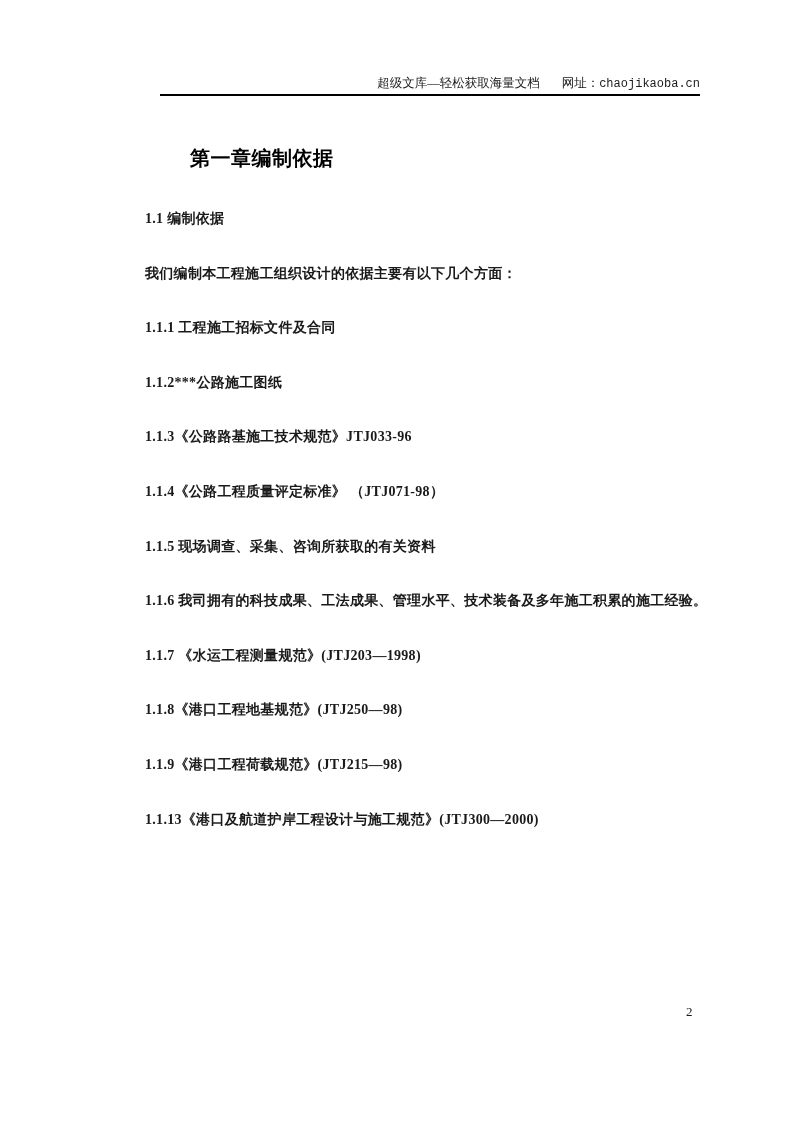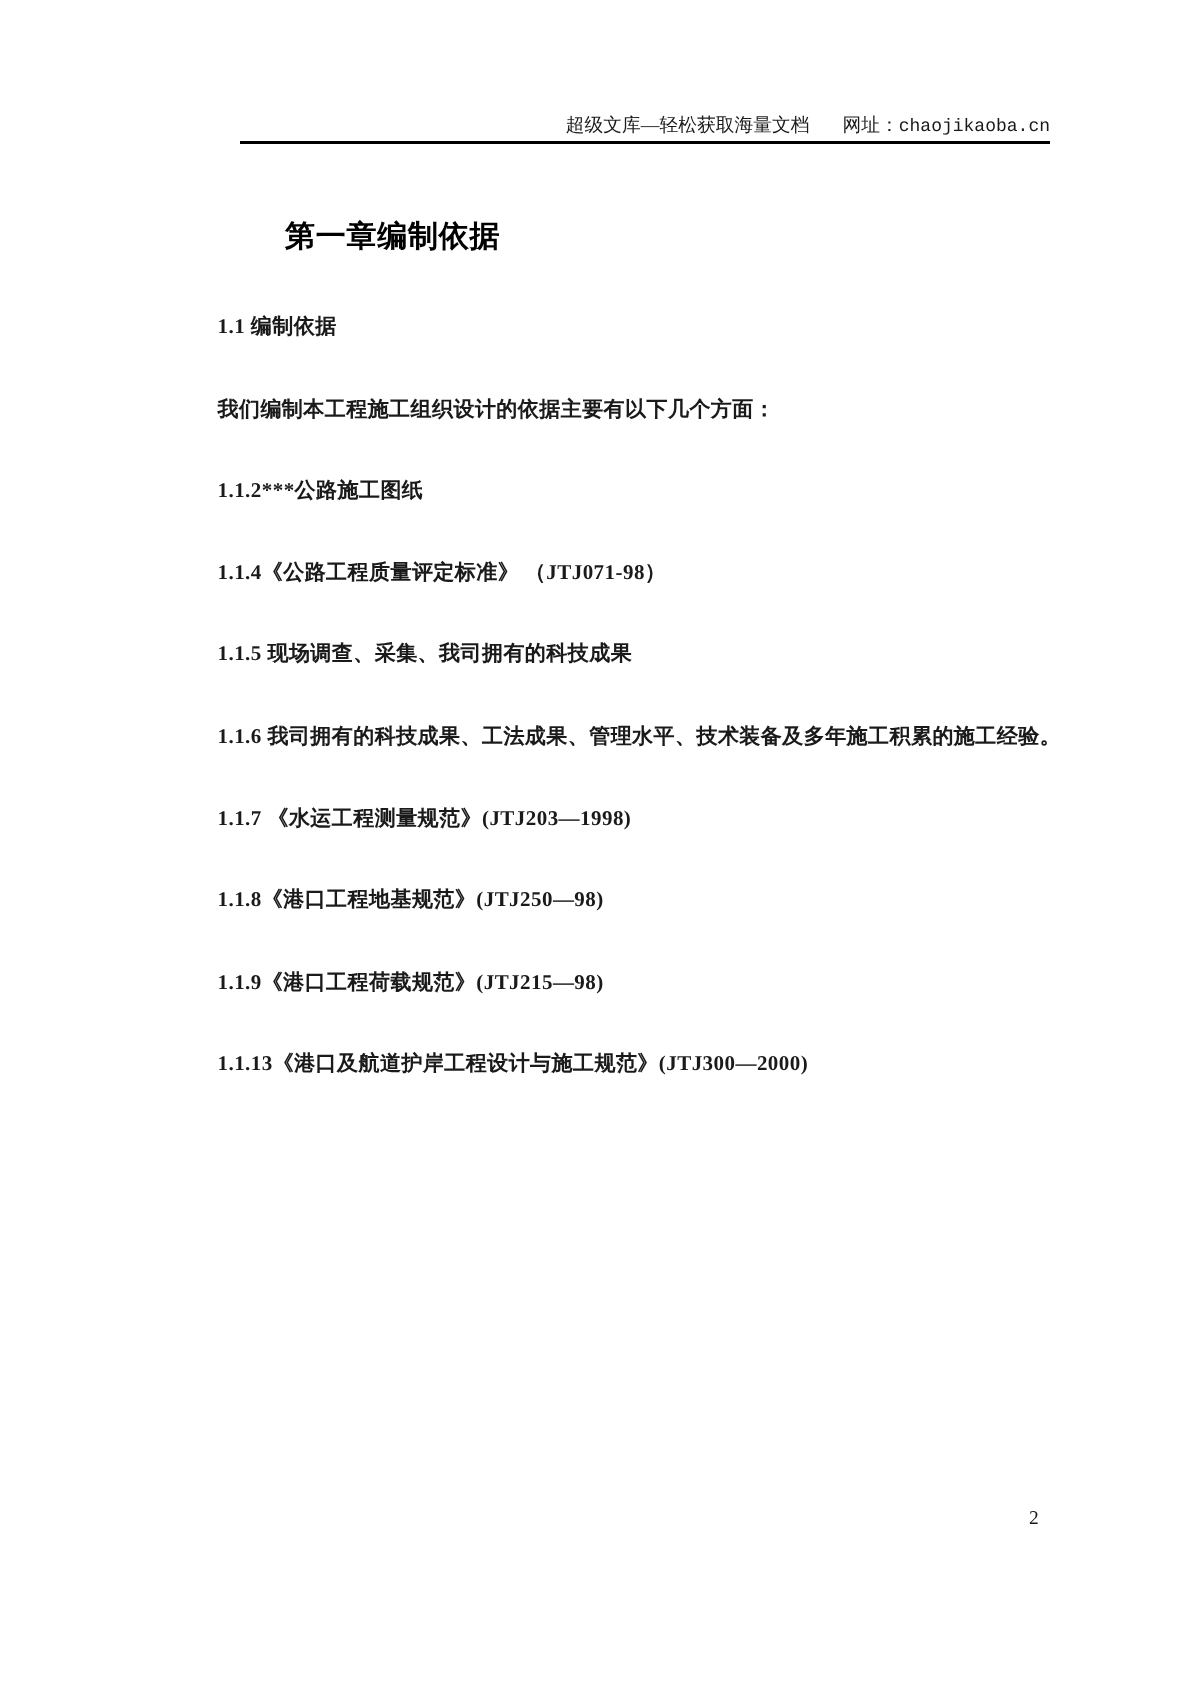--- a/index.html
+++ b/index.html
@@ -79,23 +79,25 @@
     <span>超级文库—轻松获取海量文档</span><span class="gap"></span><span>网址：</span><span class="mono">chaojikaoba.cn</span>
   </div>
 
   <div class="header-rule"></div>
 
   <h1 class="title">第一章编制依据</h1>
 
   <div class="body">
     <p>1.1 编制依据</p>
     <p>我们编制本工程施工组织设计的依据主要有以下几个方面：</p>
+    <p>1.1.1 工程施工招标文件及合同</p>
     <p>1.1.2***公路施工图纸</p>
+    <p>1.1.3《公路路基施工技术规范》JTJ033-96</p>
     <p>1.1.4《公路工程质量评定标准》 （JTJ071-98）</p>
-    <p>1.1.5 现场调查、采集、我司拥有的科技成果</p>
+    <p>1.1.5 现场调查、采集、咨询所获取的有关资料</p>
     <p>1.1.6 我司拥有的科技成果、工法成果、管理水平、技术装备及多年施工积累的施工经验。</p>
     <p>1.1.7 《水运工程测量规范》(JTJ203—1998)</p>
     <p>1.1.8《港口工程地基规范》(JTJ250—98)</p>
     <p>1.1.9《港口工程荷载规范》(JTJ215—98)</p>
     <p>1.1.13《港口及航道护岸工程设计与施工规范》(JTJ300—2000)</p>
   </div>
 
   <div class="footer">2</div>
 
 </div>

